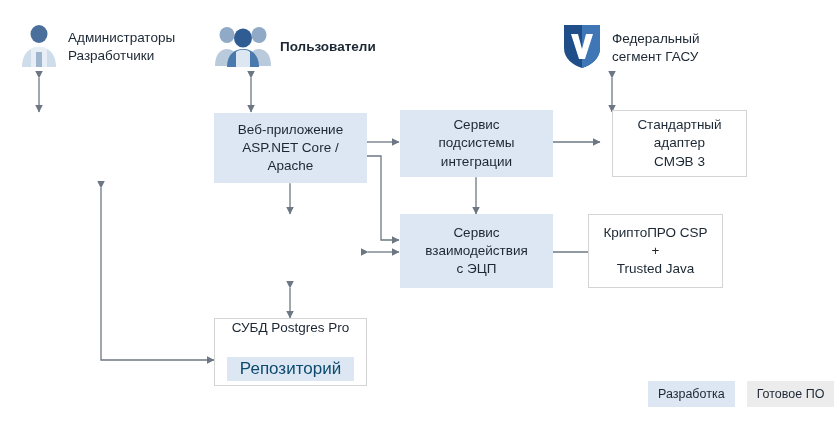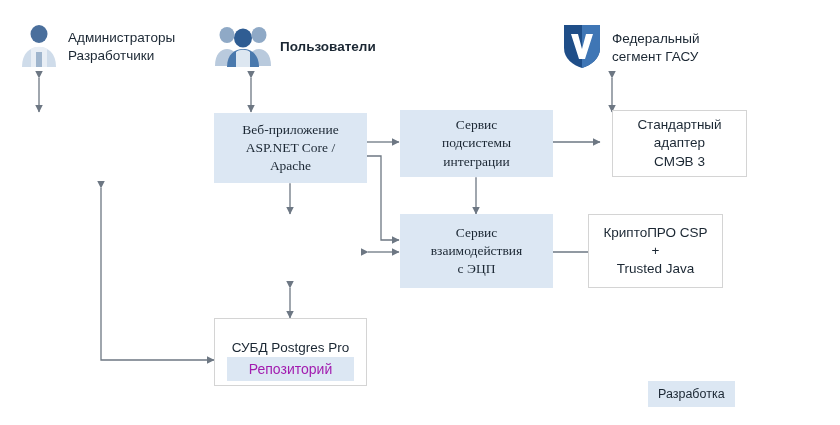--- a/index.html
+++ b/index.html
@@ -47,33 +47,33 @@
     align-items: center;
     justify-content: center;
     text-align: center;
     font-size: 13.5px;
     line-height: 1.35;
     color: #1b2733;
     white-space: pre-line;
     padding: 4px 6px;
   }
   .box.gray  { background: #ececec; }
-  .box.blue  { background: #dce7f3; font-family: Liberation Serif, serif; }
+  .box.blue  { background: #dce7f3; }
   .box.white { background: #ffffff; border: 1px solid #d4d4d4; }
 
   
   .chip {
     position: absolute;
     box-sizing: border-box;
     background: #dce7f3;
     display: flex;
     align-items: center;
     justify-content: center;
-    font-size: 14px;
-    color: #a21caf;
+    font-size: 17px;
+    color: #0c4a6e;
   }
 
   
   .legend {
     position: absolute;
     display: flex;
     align-items: stretch;
     gap: 12px;
   }
   .legend-item {
@@ -192,21 +192,22 @@
 
 
   <div class="box blue" style="left:400px; top:214px; width:153px; height:74px;">Сервис
 взаимодействия
 с ЭЦП</div>
 
   <div class="box white" style="left:588px; top:214px; width:135px; height:74px;">КриптоПРО CSP
 +
 Trusted Java</div>
 
-  <div class="box white" style="left:214px; top:318px; width:153px; height:68px; align-items:flex-start; padding-top:20px;text-align:center;">СУБД Postgres Pro</div>
+  <div class="box white" style="left:214px; top:318px; width:153px; height:68px; align-items:flex-start; padding-top:0;text-align:center;">СУБД Postgres Pro</div>
 
   <div class="chip" style="left:227px; top:357px; width:127px; height:24px;">Репозиторий</div>
 
   <div class="legend" style="left:648px; top:381px;">
     <div class="legend-item blue">Разработка</div>
+    <div class="legend-item gray">Готовое ПО</div>
   </div>
 
 </div>
 
 </body></html>

